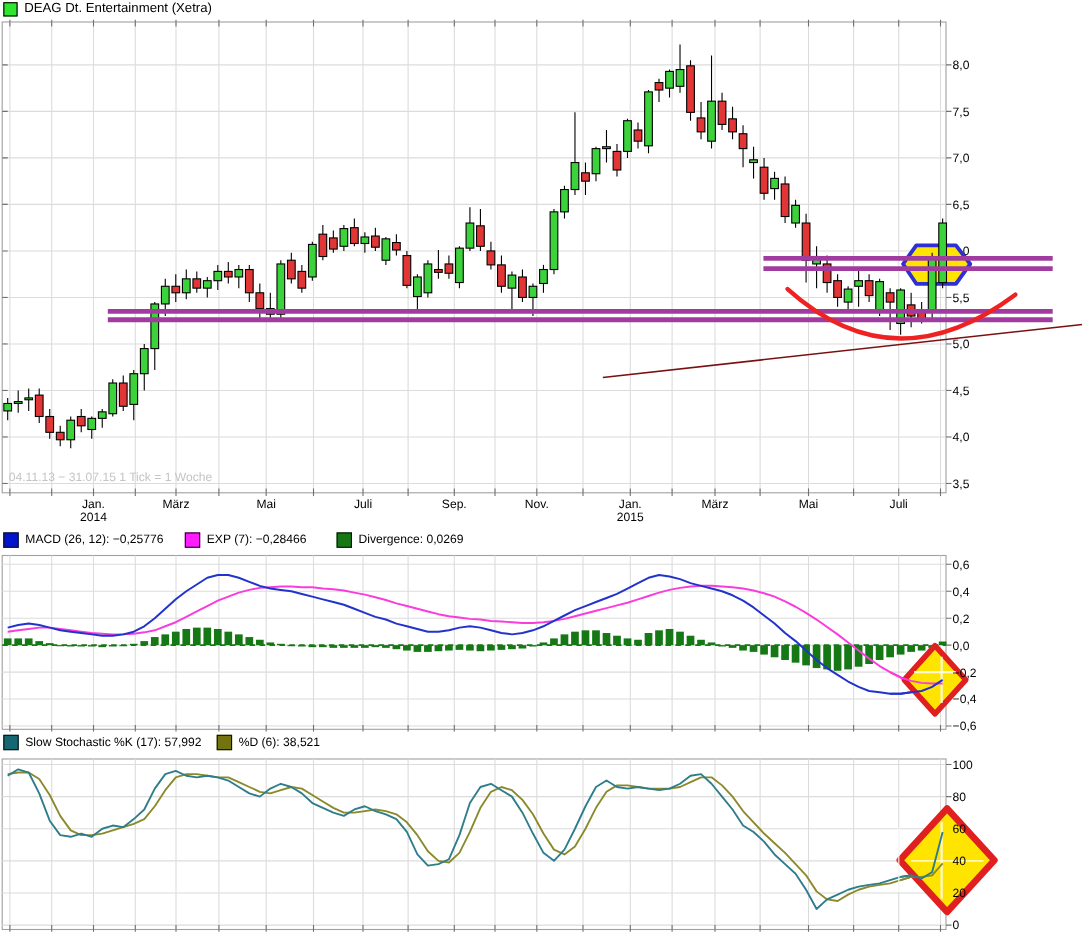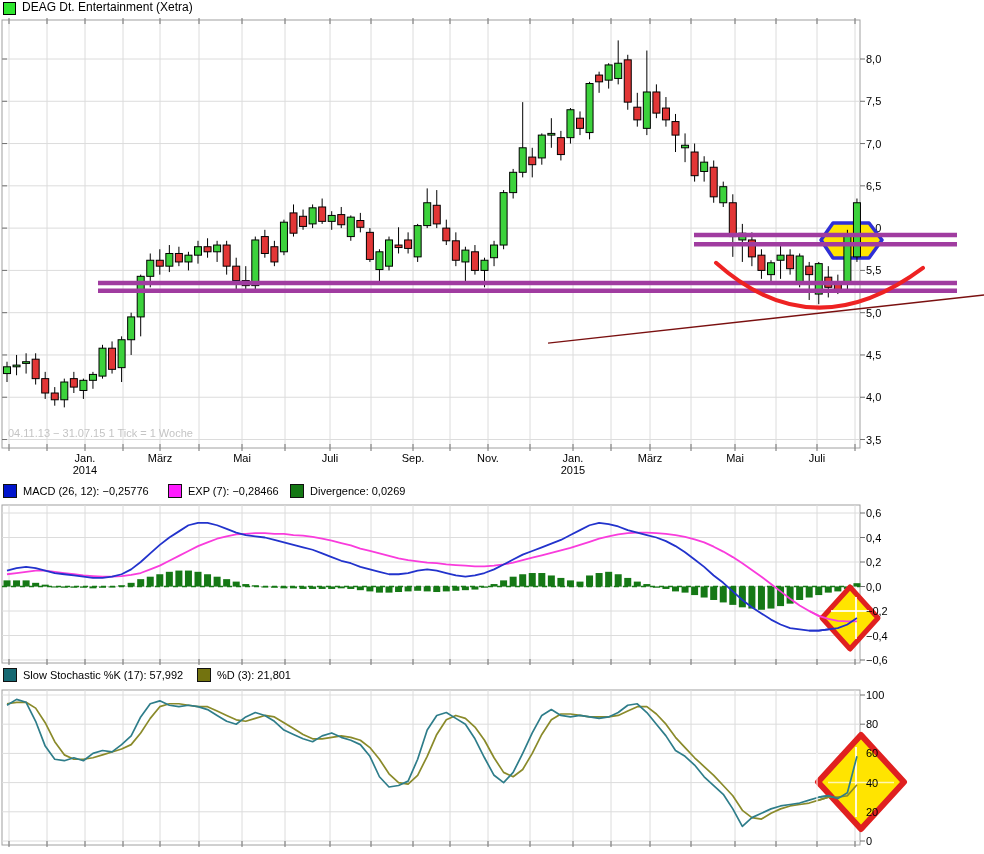--- a/index.html
+++ b/index.html
@@ -5,21 +5,21 @@
   html,body{margin:0;padding:0;background:#fff}
   body{width:984px;height:854px;position:relative;overflow:hidden;
        font-family:"Liberation Sans",sans-serif;color:#000}
   .title-bar{position:absolute;top:0;left:0;height:17px;display:flex;align-items:flex-start;font-size:12px}
   .title-sq{width:11px;height:11px;border:1px solid #000;margin:2px 6px 0 3px;display:inline-block}
   .legend{position:absolute;left:0;width:984px;height:18px;font-size:11px}
   .legend .item{position:absolute;top:1px;display:flex;align-items:center;white-space:nowrap}
   .legend .sq{width:12px;height:12px;border:1px solid #111;margin-right:6px;flex:0 0 auto}
   #macd-legend{top:483px}
   #stoch-legend{top:667px}
-  #macd-legend .item.i0{left:3px}#macd-legend .item.i1{left:168px}#macd-legend .item.i2{left:290px}
+  #macd-legend .item.i0{left:3px}#macd-legend .item.i1{left:168px}#macd-legend .item.i2{left:306px}
   #stoch-legend .item.i0{left:3px}#stoch-legend .item.i1{left:197px}
   svg{position:absolute;left:0;display:block}
   #main-svg{top:16px}
   #macd-svg{top:502px}
   #stoch-svg{top:688px}
   text{font-family:"Liberation Sans",sans-serif}
 </style>
 </head>
 <body>
 
@@ -523,21 +523,21 @@
     <text x="866" y="162" fill="#000" font-size="11px" dn="y-axis-label">−0,6</text>
   </svg>
 
 <div class="legend" id="stoch-legend">
     <span class="item i0">
       <span class="sq" style="background: rgb(21, 104, 114);"></span>
       <span>Slow Stochastic %K (17): 57,992</span>
     </span>
     <span class="item i1">
       <span class="sq" style="background: rgb(115, 115, 15);"></span>
-      <span>%D (3): 21,801</span>
+      <span>%D (6): 38,521</span>
     </span>
   </div>
 <svg id="stoch-svg" width="984" height="166">
     <rect x="2" y="2" width="858" height="155" fill="none" stroke="#a0a0a0" stroke-width="1"></rect>
     <line x1="2" y1="7" x2="860" y2="7" stroke="#dcdcdc" stroke-width="1"></line>
     <line x1="860" y1="7" x2="865" y2="7" stroke="#707070" stroke-width="1"></line>
     <line x1="2" y1="36.2" x2="860" y2="36.2" stroke="#dcdcdc" stroke-width="1"></line>
     <line x1="860" y1="36.2" x2="865" y2="36.2" stroke="#707070" stroke-width="1"></line>
     <line x1="2" y1="65.4" x2="860" y2="65.4" stroke="#dcdcdc" stroke-width="1"></line>
     <line x1="860" y1="65.4" x2="865" y2="65.4" stroke="#707070" stroke-width="1"></line>

